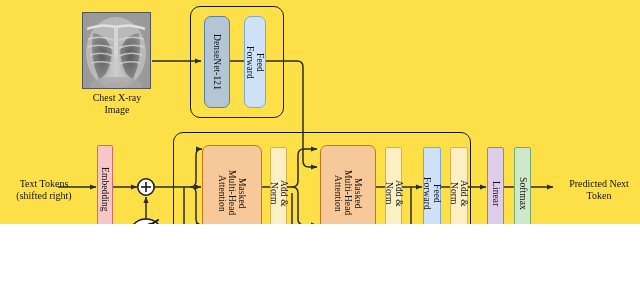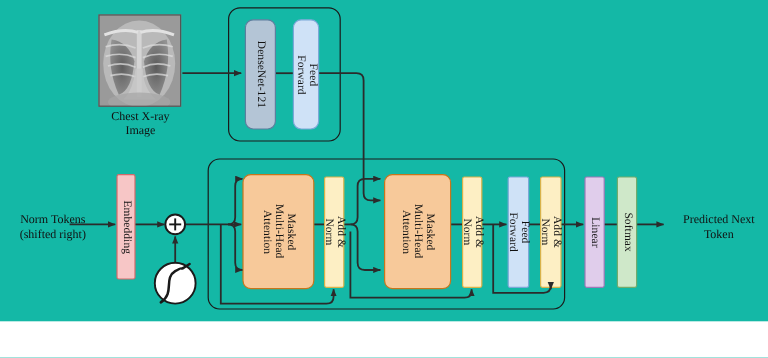--- a/index.html
+++ b/index.html
@@ -3,22 +3,22 @@
 <meta charset="utf-8">
 <style>
   html, body {
     margin: 0;
     padding: 0;
     background: #ffffff;
   }
   #canvas {
     position: relative;
     width: 640px;
-    height: 268px;
-    background: #14b8a6;
+    height: 224px;
+    background: #fde047;
     font-family: "Liberation Serif", "DejaVu Serif", serif;
     overflow: hidden;
   }
   #wires {
     position: absolute;
     left: 0; top: 0;
     width: 640px; height: 298px;
     pointer-events: none;
   }
   .blk {
@@ -110,21 +110,21 @@
 
   <div class="container-box" style="left:190px; top:6px; width:94px; height:112px;"></div>
   <div class="blk rounded" style="left:204px; top:16px; width:26px; height:92px; background:#b4c5d6; border-color:#5c7f9e;">
     <span>DenseNet-121</span>
   </div>
   <div class="blk rounded" style="left:244px; top:16px; width:22px; height:92px; background:#cfe2f7; border-color:#7aa8d8;">
     <span>Feed
 Forward</span>
   </div>
 
-  <div class="lbl" style="left:1px; top:178px; width:86px;">Norm Tokens
+  <div class="lbl" style="left:1px; top:178px; width:86px;">Text Tokens
 (shifted right)</div>
 
   <div class="blk" style="left:97px; top:145px; width:16px; height:88px; background:#f7c6c6; border-color:#d46a6a;">
     <span>Embedding</span>
   </div>
 
 
   <div class="container-box" style="left:173px; top:132px; width:298px; height:126px;"></div>
 
   <div class="blk rounded" style="left:202px; top:145px; width:60px; height:96px; background:#f7c99a; border-color:#c8761b;">

